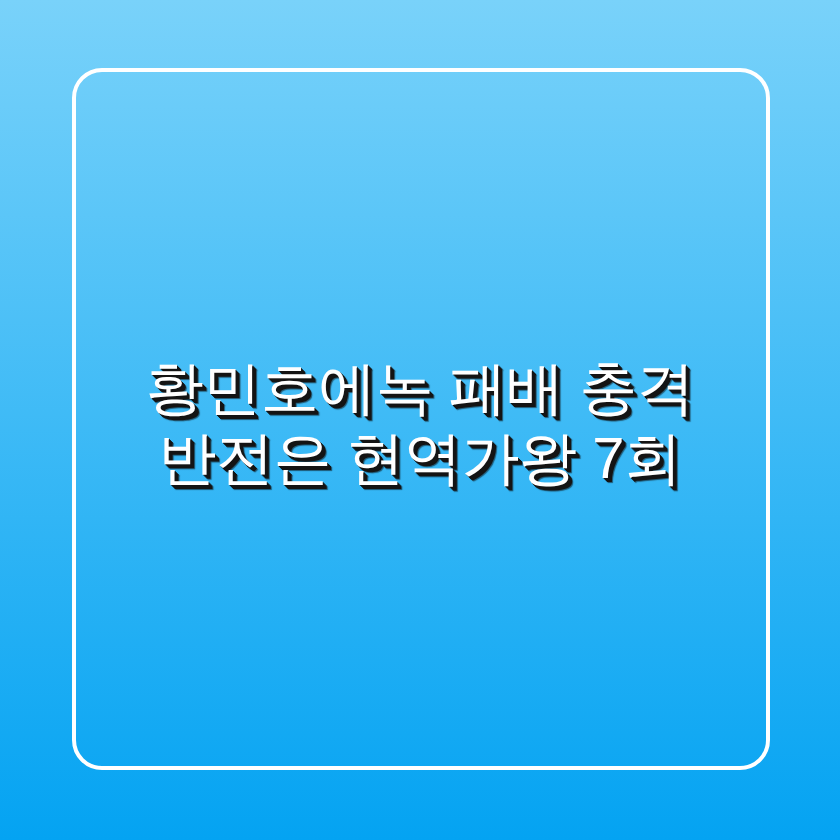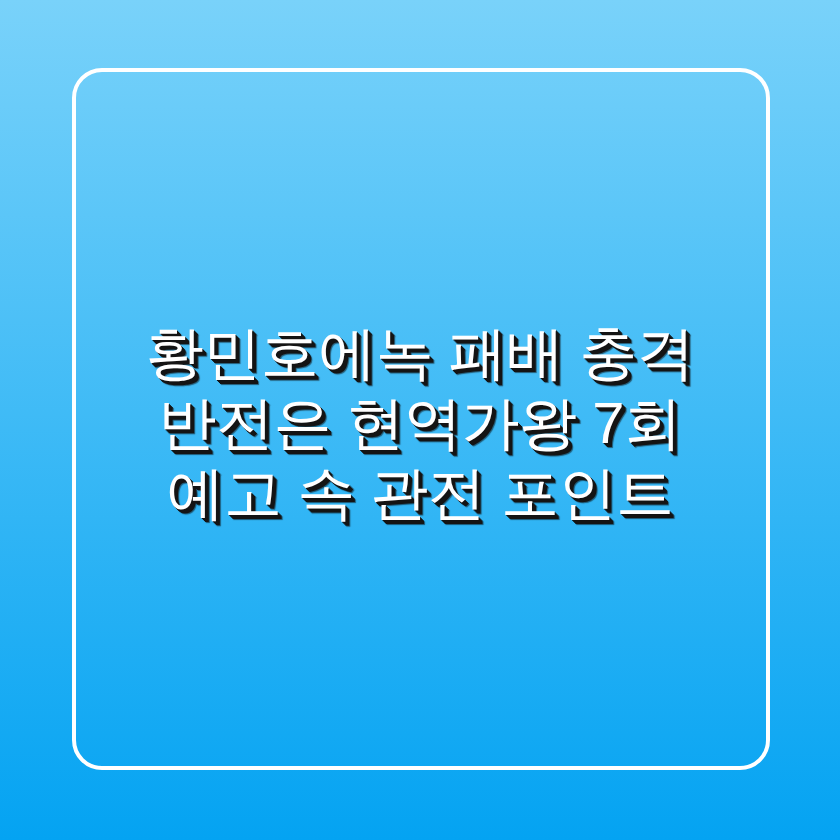--- a/index.html
+++ b/index.html
@@ -69,16 +69,15 @@
 </head>
 <body>
 
 <div id="thumbnail-card" style="background: linear-gradient(rgb(121, 210, 250) 0%, rgb(4, 163, 242) 100%);">
 
   <div id="decorative-frame" style="border-color: rgb(255, 255, 255); border-width: 4px; border-radius: 30px;"></div>
 
   <div id="headline-block">
     <span class="headline-line" style="color: rgb(255, 255, 255); text-shadow: rgb(20, 20, 20) 4px 4px 0px, rgb(20, 20, 20) 3px 3px 0px, rgb(20, 20, 20) 2px 2px 0px, rgb(20, 20, 20) 1px 1px 0px, rgba(10, 10, 10, 0.55) 5px 5px 1px;">황민호에녹 패배 충격</span>
     <span class="headline-line" style="color: rgb(255, 255, 255); text-shadow: rgb(20, 20, 20) 4px 4px 0px, rgb(20, 20, 20) 3px 3px 0px, rgb(20, 20, 20) 2px 2px 0px, rgb(20, 20, 20) 1px 1px 0px, rgba(10, 10, 10, 0.55) 5px 5px 1px;">반전은 현역가왕 7회</span>
-    <span class="headline-line" style="color: rgb(255, 255, 255); text-shadow: rgb(20, 20, 20) 4px 4px 0px, rgb(20, 20, 20) 3px 3px 0px, rgb(20, 20, 20) 2px 2px 0px, rgb(20, 20, 20) 1px 1px 0px, rgba(10, 10, 10, 0.55) 5px 5px 1px;">예고 속 관전 포인트</span>
   </div>
 
 </div>
 
 </body></html>

